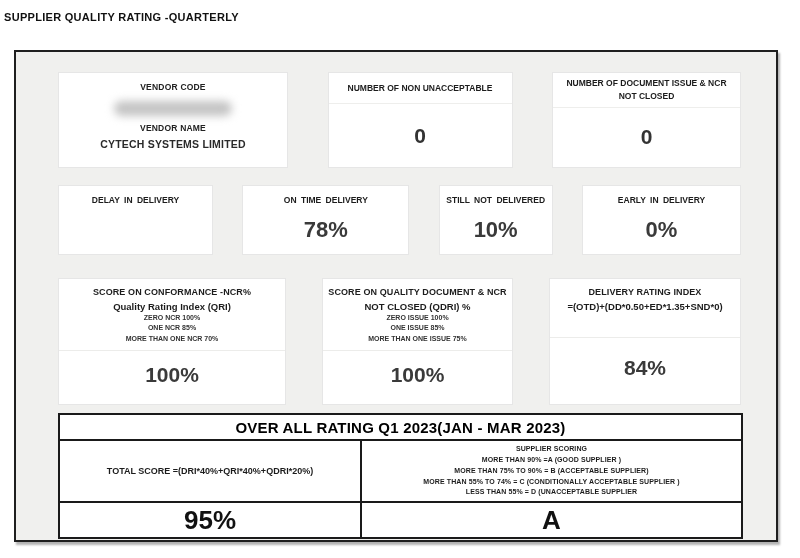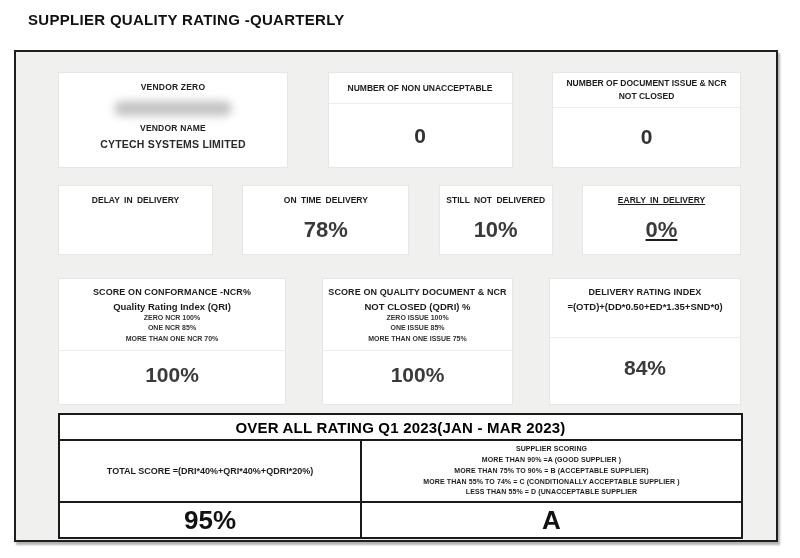--- a/index.html
+++ b/index.html
@@ -6,22 +6,22 @@
   html, body { width: 800px; height: 558px; background: #ffffff; }
   body {
     font-family: "Liberation Sans", sans-serif;
     font-weight: bold;
     color: #1c1c1c;
     position: relative;
     overflow: hidden;
   }
   .page-title {
     position: absolute;
-    left: 28px; top: 11px;
-    font-size: 15px;
+    left: 4px; top: 11px;
+    font-size: 11px;
     letter-spacing: 0.3px;
     color: #111;
   }
   .sheet {
     position: absolute;
     left: 14px; top: 50px;
     width: 764px; height: 492px;
     border: 2px solid #1f1f1f;
     background: #f0f0ee;
     box-shadow: 2px 3px 2px rgba(0,0,0,0.30);
@@ -62,21 +62,21 @@
     display: flex; align-items: center; justify-content: center;
     font-size: 21px; color: #333;
   }
 
   
   .row-2 { margin-top: 17px; height: 70px; }
   .metric-card { padding-top: 9px; }
   .metric-card.m1 { width: 155px; }
   .metric-card.m2 { width: 167px; }
   .metric-card.m3 { width: 114px; }
-  .metric-card.m4 { width: 159px; text-decoration: underline; }
+  .metric-card.m4 { width: 159px; }
   .metric-label { font-size: 8.5px; word-spacing: 2px; }
   .metric-value { font-size: 22px; color: #3a3a3a; margin-top: 12px; }
 
   
   .row-3 { margin-top: 23px; height: 127px; }
   .score-card { display: flex; flex-direction: column; padding-top: 7px; }
   .score-card.s1 { width: 228px; }
   .score-card.s2 { width: 191px; }
   .score-card.s3 { width: 192px; }
   .score-title { font-size: 9px; line-height: 1.5; letter-spacing: 0.1px; }
@@ -112,21 +112,21 @@
 </style>
 </head>
 <body>
 
 <div class="page-title">SUPPLIER QUALITY RATING -QUARTERLY</div>
 
 <div class="sheet">
 
   <div class="row row-1">
     <div class="card vendor-card">
-      <div class="small-label">VENDOR ZERO</div>
+      <div class="small-label">VENDOR CODE</div>
       <div class="redacted-blob"></div>
       <div class="small-label">VENDOR NAME</div>
       <div class="vendor-name-value">CYTECH SYSTEMS LIMITED</div>
     </div>
 
     <div class="card counter-card c1">
       <div class="counter-head">NUMBER OF NON UNACCEPTABLE</div>
       <div class="counter-value">0</div>
     </div>
 

